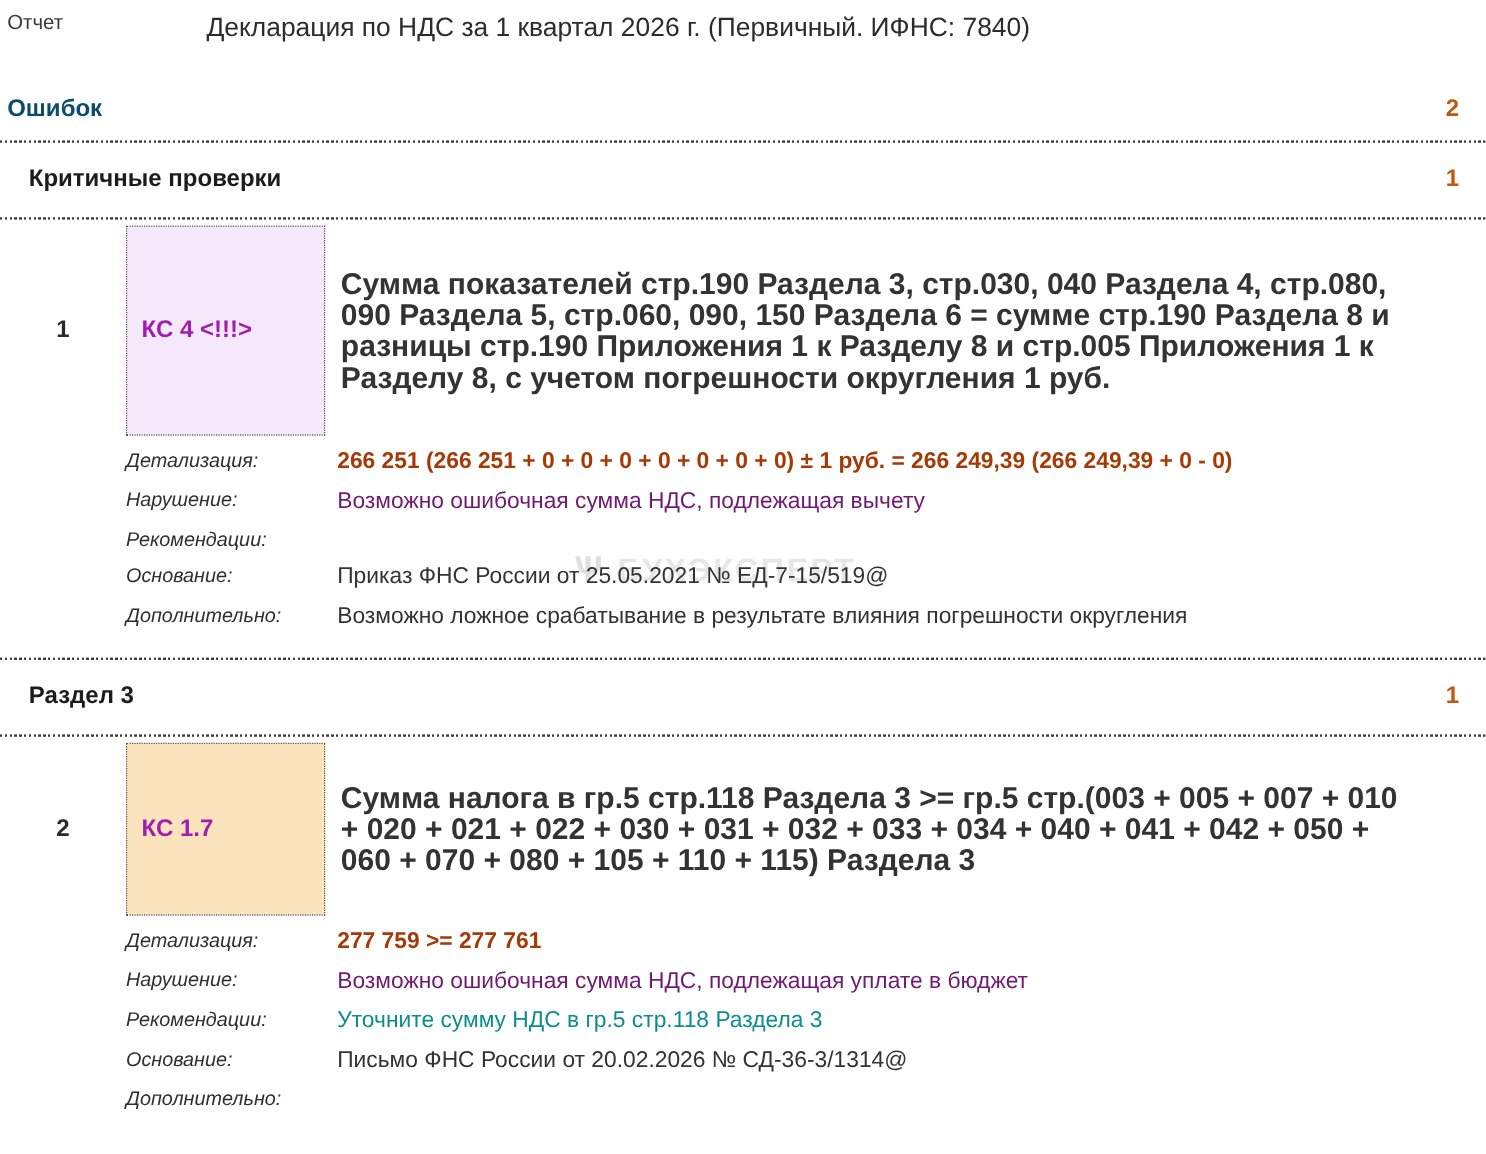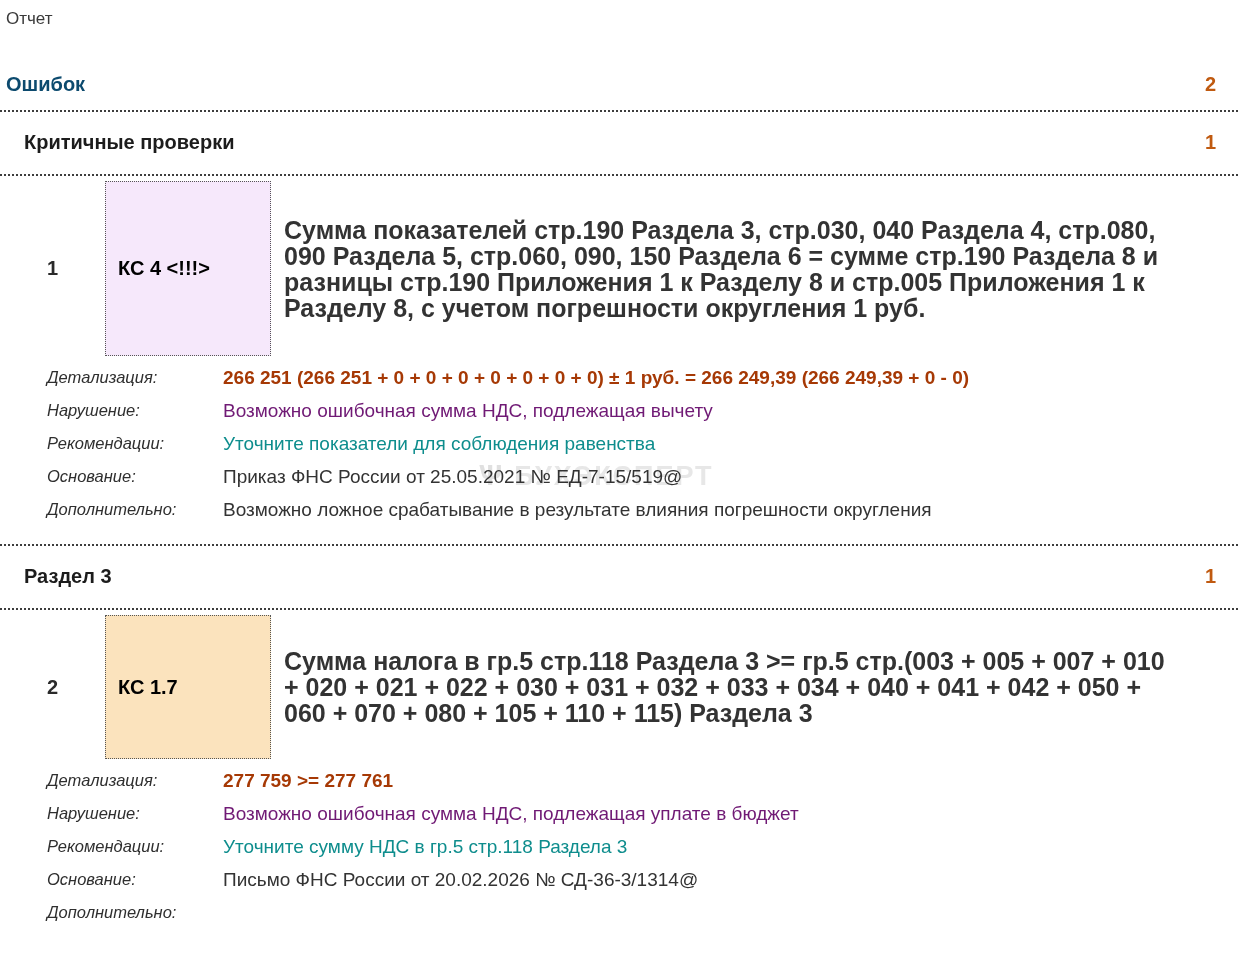--- a/index.html
+++ b/index.html
@@ -47,31 +47,31 @@
   .check-num {
     width:105px; display:flex; align-items:center; justify-content:center;
     font-weight:bold; font-size:20px; color:#2a2a2a;
   }
   .kc-box {
     width:166px; display:flex; align-items:center; padding-left:12px;
     border:1px dotted #555; font-weight:bold; font-size:20px;
   }
   .kc-lavender { background:#f6e8fb; }
   .kc-peach    { background:#fbe3bd; }
-  .kc-code { color:#000000; }
+  .kc-code { color:#a21caf; }
   .h1 { min-height:175px; }
   .h2 { min-height:144px; }
   .check-desc { flex:1; padding-left:13px; display:flex; align-items:center; }
   .check-desc .desc-text {
     max-width:900px; font-weight:bold; font-size:25px; line-height:26px; color:#333;
   }
 
   
   .details { margin-top:9px; }
-  .detail-row { display:flex; margin-top:8px; padding-left:47px; align-items:flex-start; }
+  .detail-row { display:flex; margin-top:8px; padding-left:105px; align-items:flex-start; }
   .detail-label {
     width:176px; flex:0 0 176px; font-style:italic; font-size:16.5px;
     color:#2f2f2f; padding-top:3px;
   }
   .detail-value { flex:1; font-size:19px; line-height:25px; max-width:880px; min-height:24px; }
   .v-detail    { color:#a63905; font-weight:bold; }
   .v-violation { color:#701a75; }
   .v-recommend { color:#0e8d8d; }
   .v-plain     { color:#333; }
 </style>
@@ -79,20 +79,21 @@
 <body>
 
 <div class="watermark">
   <span class="wm-logo">Ѱ</span><span>БУХЭКСПЕРТ</span>
 </div>
 
 <div class="content">
 
   <div class="report-head">
     <div class="lbl">Отчет</div>
+    <div class="ttl">Декларация по НДС за 1 квартал 2026 г. (Первичный. ИФНС: 7840)</div>
   </div>
 
   <div class="sec-head mt-err">
     <span class="err-title">Ошибок</span>
     <span class="sec-count">2</span>
   </div>
   <div class="dotted"></div>
 
   <div class="sec-head mt-sec">
     <span class="sec-title">Критичные проверки</span>
@@ -114,21 +115,20 @@
     <div class="detail-row">
       <div class="detail-label">Детализация:</div>
       <div class="detail-value v-detail">266 251 (266 251 + 0 + 0 + 0 + 0 + 0 + 0 + 0) ± 1 руб. = 266 249,39 (266 249,39 + 0 - 0)</div>
     </div>
     <div class="detail-row">
       <div class="detail-label">Нарушение:</div>
       <div class="detail-value v-violation">Возможно ошибочная сумма НДС, подлежащая вычету</div>
     </div>
     <div class="detail-row">
       <div class="detail-label">Рекомендации:</div>
-      <div class="detail-value v-recommend">Уточните показатели для соблюдения равенства</div>
     </div>
     <div class="detail-row">
       <div class="detail-label">Основание:</div>
       <div class="detail-value v-plain">Приказ ФНС России от 25.05.2021 № ЕД-7-15/519@</div>
     </div>
     <div class="detail-row">
       <div class="detail-label">Дополнительно:</div>
       <div class="detail-value v-plain">Возможно ложное срабатывание в результате влияния погрешности округления</div>
     </div>
   </div>

